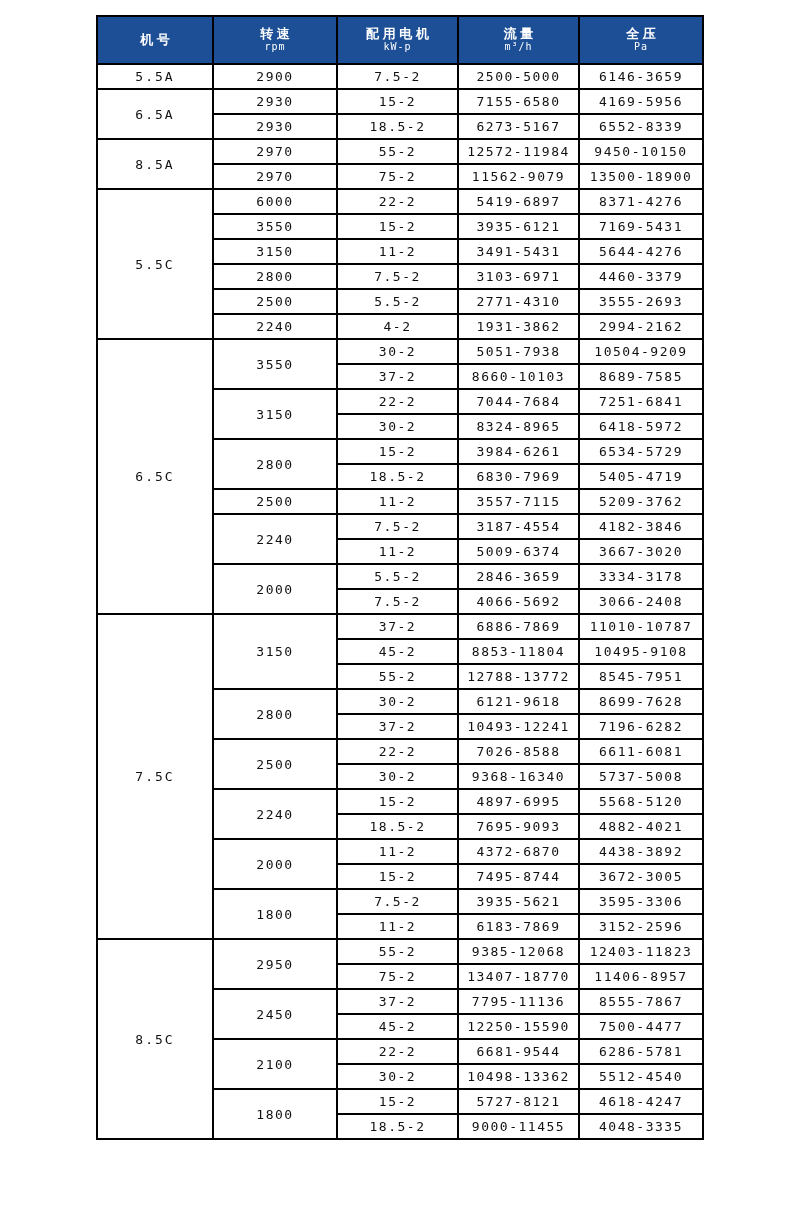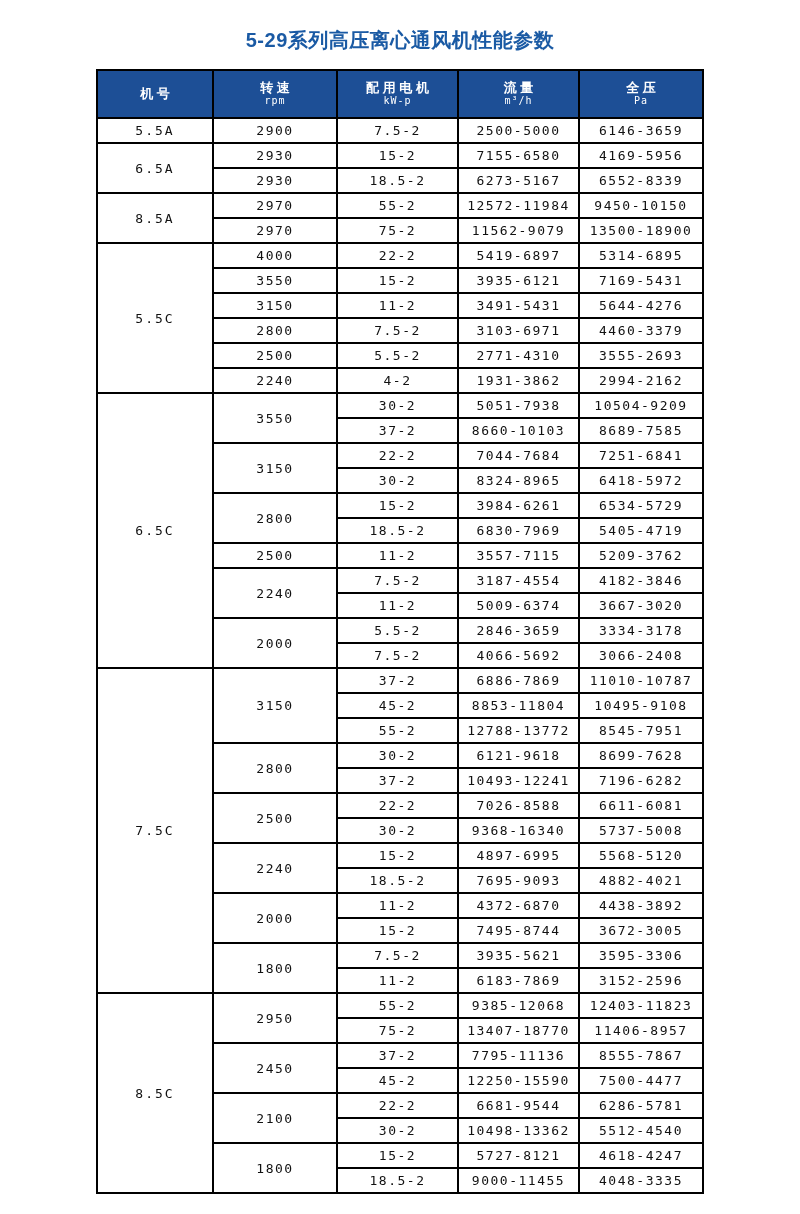--- a/index.html
+++ b/index.html
@@ -70,21 +70,20 @@
     white-space: nowrap;
   }
   .fan-table td.model-cell {
     letter-spacing: 2px;
   }
 </style>
 </head>
 <body>
 
 <div class="page">
-  <h1 class="title">5-29系列高压离心通风机性能参数</h1>
 
   <table class="fan-table">
     <colgroup>
       <col style="width:116px">
       <col style="width:124px">
       <col style="width:121px">
       <col style="width:121px">
       <col style="width:124px">
     </colgroup>
     <thead>
@@ -139,24 +138,24 @@
           <td>9450-10150</td>
         </tr>
         <tr>
           <td rowspan="1">2970</td>
           <td>75-2</td>
           <td>11562-9079</td>
           <td>13500-18900</td>
         </tr>
         <tr>
           <td rowspan="6" class="model-cell">5.5C</td>
-          <td rowspan="1">4000</td>
+          <td rowspan="1">6000</td>
           <td>22-2</td>
           <td>5419-6897</td>
-          <td>5314-6895</td>
+          <td>8371-4276</td>
         </tr>
         <tr>
           <td rowspan="1">3550</td>
           <td>15-2</td>
           <td>3935-6121</td>
           <td>7169-5431</td>
         </tr>
         <tr>
           <td rowspan="1">3150</td>
           <td>11-2</td>

